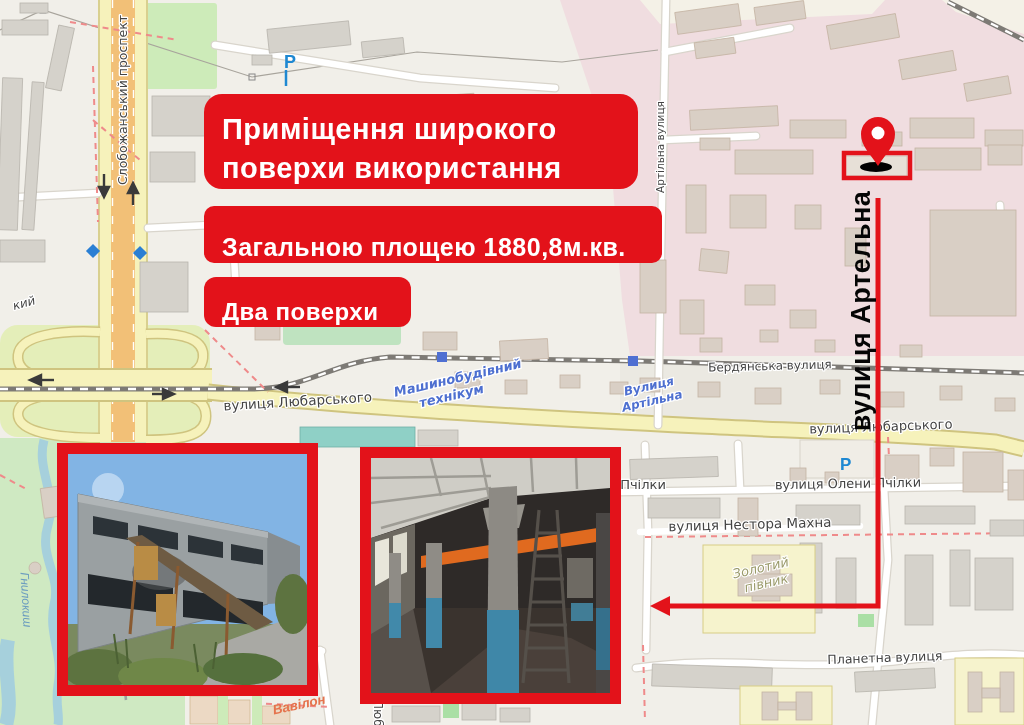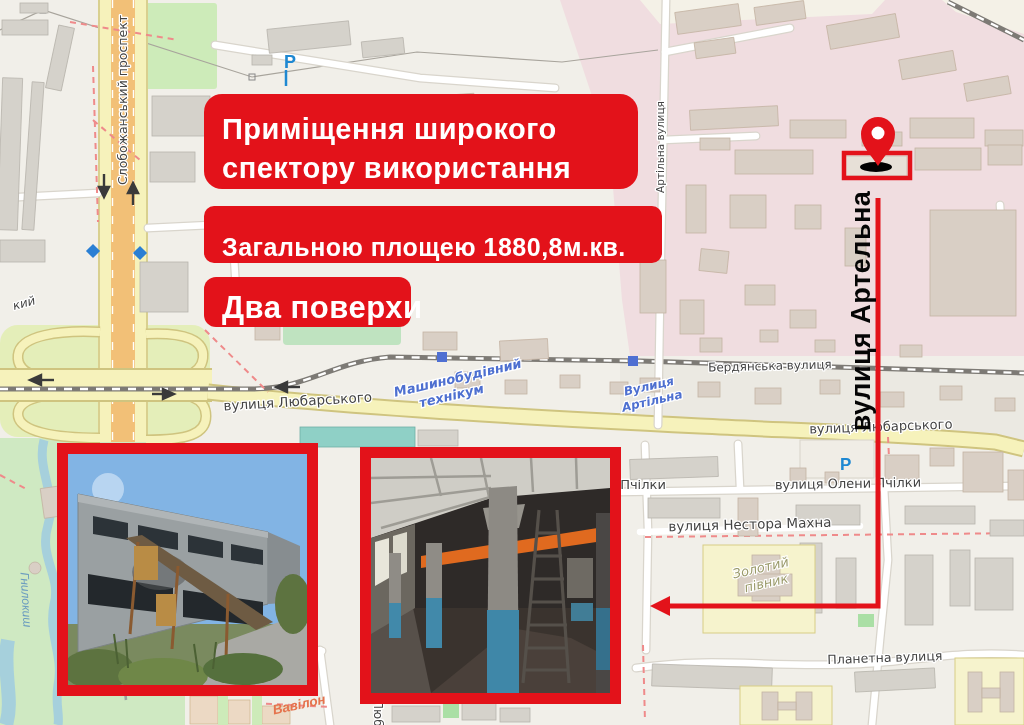--- a/index.html
+++ b/index.html
@@ -28,21 +28,21 @@
               fill:#9a9a6a;paint-order:stroke;stroke:#fff;stroke-width:2.2;}
   .arrow{stroke:#3a3a3a;stroke-width:2.4;fill:#3a3a3a;}
   
   .banner{position:absolute;background:#e3121a;color:#fff;font-weight:bold;
           display:flex;flex-direction:column;justify-content:flex-end;
           padding:1px 18px;box-sizing:border-box;}
   .banner .ln{white-space:nowrap;letter-spacing:.5px;}
   .banner1{left:204px;top:94px;width:434px;height:95px;border-radius:18px;
            font-size:29px;line-height:39px;}
   .banner2{left:204px;top:206px;width:458px;height:57px;border-radius:10px;font-size:25px;}
-  .banner3{left:204px;top:277px;width:207px;height:50px;border-radius:12px;font-size:31px;}
+  .banner3{left:204px;top:277px;width:207px;height:50px;border-radius:12px;font-size:24px;}
   .street-callout{position:absolute;left:861px;top:311px;
       transform:translate(-50%,-50%) rotate(-90deg);white-space:nowrap;
       font-size:27px;font-weight:bold;color:#050505;letter-spacing:.5px;}
   .photo{position:absolute;border:11px solid #e3121a;box-sizing:border-box;background:#666;}
   .photo1{left:57px;top:443px;width:261px;height:253px;}
   .photo2{left:360px;top:447px;width:261px;height:257px;}
   .annolayer{position:absolute;left:0;top:0;pointer-events:none;}
 </style>
 </head>
 <body>
@@ -425,21 +425,21 @@
     </g>
 
     <g>
       <path d="M878,198 L878,606 L666,606" stroke="#e3121a" stroke-width="5" fill="none"></path>
       <polygon points="650,606 670,596 670,616" fill="#e3121a"></polygon>
     </g>
   </svg>
 
   <div class="banner banner1">
     <span class="ln">Приміщення широкого</span>
-    <span class="ln">спектору використання</span>
+    <span class="ln">поверхи використання</span>
   </div>
   <div class="banner banner2">
     <span class="ln">Загальною площею 1880,8м.кв.</span>
   </div>
   <div class="banner banner3">
     <span class="ln">Два поверхи</span>
   </div>
 
   <div class="street-callout">вулиця Артельна</div>
 

